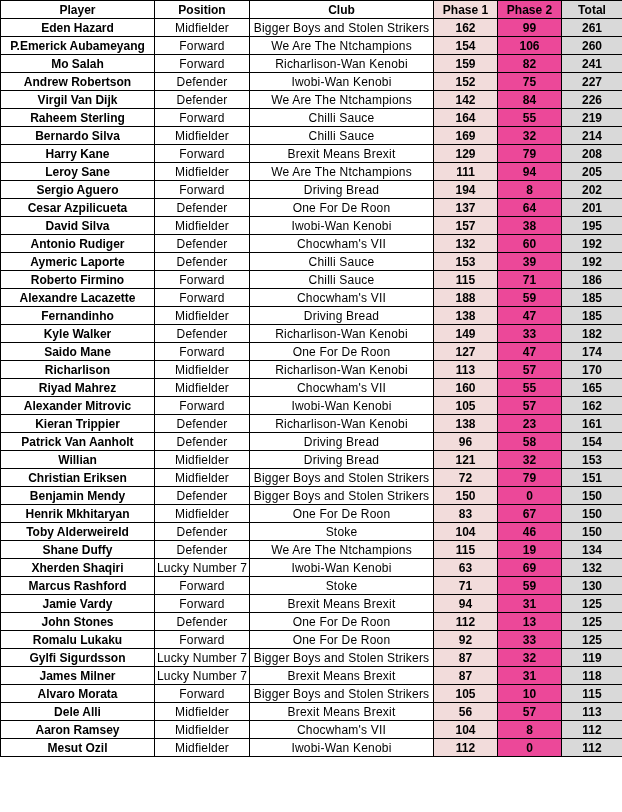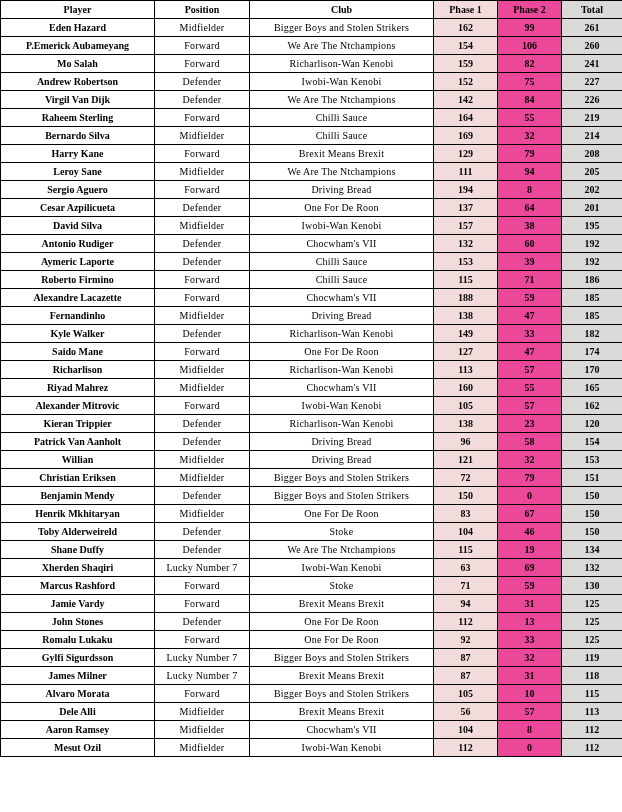--- a/index.html
+++ b/index.html
@@ -1,22 +1,22 @@
 <!DOCTYPE html>
 <html><head>
 <meta charset="utf-8">
 <style>
   html, body { margin:0; padding:0; background:#ffffff; }
   body { width:622px; height:812px; overflow:hidden; }
   table {
     border-collapse: collapse;
     table-layout: fixed;
     width: 622px;
-    font-family: Liberation Serif, serif;
-    font-size: 10px;
+    font-family: Liberation Sans, sans-serif;
+    font-size: 12px;
     color:#000;
   }
   col.c-player { width:154px; }
   col.c-pos { width:95px; }
   col.c-club { width:184px; }
   col.c-p1 { width:64px; }
   col.c-p2 { width:64px; }
   col.c-tot { width:61px; }
   th, td {
     height:17px;
@@ -233,21 +233,21 @@
         <td class="num p1">105</td>
         <td class="num p2">57</td>
         <td class="num tot">162</td>
       </tr>
       <tr>
         <td class="player">Kieran Trippier</td>
         <td class="pos">Defender</td>
         <td class="club">Richarlison-Wan Kenobi</td>
         <td class="num p1">138</td>
         <td class="num p2">23</td>
-        <td class="num tot">120</td>
+        <td class="num tot">161</td>
       </tr>
       <tr>
         <td class="player">Patrick Van Aanholt</td>
         <td class="pos">Defender</td>
         <td class="club">Driving Bread</td>
         <td class="num p1">96</td>
         <td class="num p2">58</td>
         <td class="num tot">154</td>
       </tr>
       <tr>

